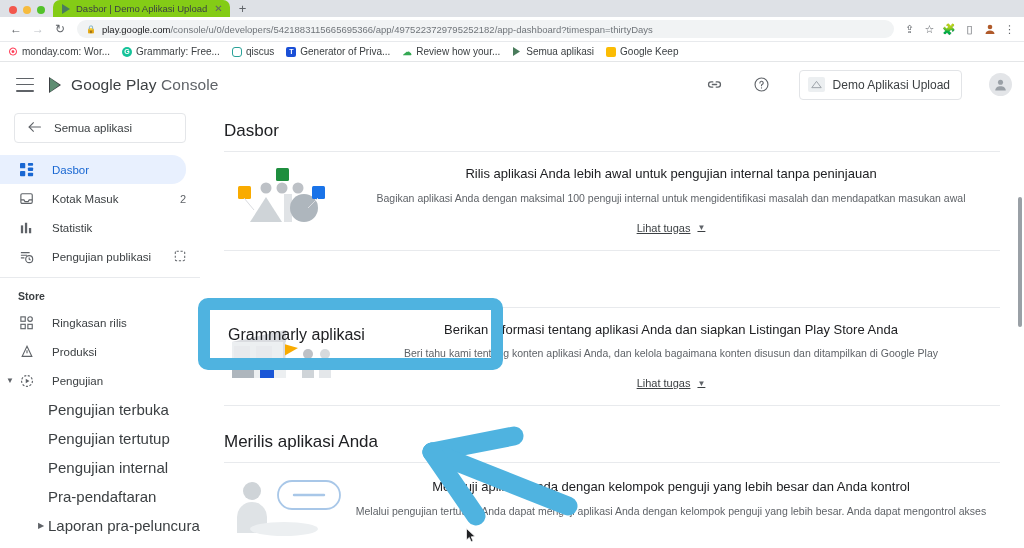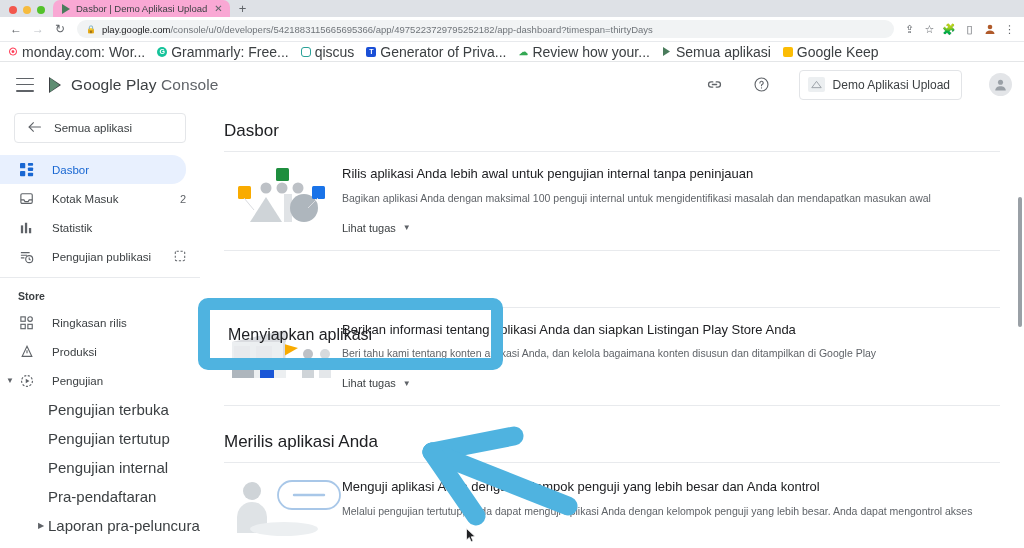--- a/index.html
+++ b/index.html
@@ -17,21 +17,21 @@
     height: 17px; background: #dee1e6;
     display: flex; align-items: flex-end; position: relative;
   }
   .win-dots { display: flex; gap: 6px; padding: 0 8px 3px 9px; align-items: center; }
   .dot { width: 8px; height: 8px; border-radius: 50%; }
   .dot.r { background: #f3574c; }
   .dot.y { background: #f6bb3e; }
   .dot.g { background: #53c22b; }
 
   .tab {
-    height: 17px; background: #f9a8d4;
+    height: 17px; background: #84cc16;
     border-radius: 7px 7px 0 0;
     display: flex; align-items: center; gap: 5px;
     padding: 0 7px 0 8px; max-width: 230px;
     position: relative;
   }
   .tab-fav {
     width: 10px; height: 10px; flex: 0 0 10px;
     display:flex; align-items:center; justify-content:center;
   }
   .tab-title {
@@ -72,21 +72,21 @@
   .bookmarks {
     height: 20px; background: #fff; display: flex; align-items: center;
     gap: 12px; padding: 0 8px; border-bottom: 1px solid #e4e6e8;
   }
   .bm { display: flex; align-items: center; gap: 4px; white-space: nowrap; }
   .bm-ic {
     width: 10px; height: 10px; border-radius: 2px; flex: 0 0 10px;
     display:flex; align-items:center; justify-content:center;
     font-size: 7px; color:#fff; font-weight: bold;
   }
-  .bm-label { font-size: 14px; color: #3c4043; }
+  .bm-label { font-size: 10px; color: #3c4043; }
 
   
   .app { position: relative; height: 486px; background: #a16207; display: flex; }
 
   .topbar {
     position: absolute; top: 0; left: 0; right: 0; height: 45px;
     background: #fff; display: flex; align-items: center; z-index: 5;
   }
   .hamburger {
     width: 18px; height: 14px; margin: 0 14px 0 16px;
@@ -161,28 +161,28 @@
 
   
   .main {
     flex: 1 1 auto; padding-top: 45px; position: relative;
     overflow: hidden; background: #fff;
   }
   .main-inner { padding: 0 24px 0 24px; }
   .page-title { font-size: 17px; color: #202124; padding: 14px 0 10px 0; }
   .hr { height: 1px; background: #e8eaed; }
 
-  .card { display: flex; padding: 12px 0 14px 0; }
+  .card { display: flex; padding: 12px 0 14px 0; text-align: center; }
   .card-illus { width: 118px; flex: 0 0 118px; height: 62px; position: relative; }
   .card-body { flex: 1 1 auto; min-width: 0; padding-top: 2px; }
   .card-title { font-size: 13px; color: #202124; line-height: 1.3; }
   .card-desc { font-size: 10.5px; color: #5f6368; padding-top: 8px; line-height: 1.4; }
   .card-cta {
     display: inline-flex; align-items: center; gap: 7px; margin-top: 16px;
-    font-size: 11px; color: #3c4043;
+    font-size: 11px; color: #3c4043; text-decoration: underline;
   }
   .chev { font-size: 8px; color: #5f6368; }
 
   .section-h2 { font-size: 17px; color: #202124; padding: 26px 0 10px 0; }
 
   
   .annot-box {
     position: absolute; left: 198px; top: 236px; width: 305px; height: 72px;
     border: 12px solid #4FB3E0; border-radius: 10px; background: transparent;
     z-index: 9; pointer-events: none;
@@ -539,21 +539,21 @@
             <div class="card-title">Menguji aplikasi Anda dengan kelompok penguji yang lebih besar dan Anda kontrol</div>
             <div class="card-desc">Melalui pengujian tertutup, Anda dapat menguji aplikasi Anda dengan kelompok penguji yang lebih besar. Anda dapat mengontrol akses</div>
           </div>
         </div>
       </div>
 
       <div class="scrollbar"></div>
     </div>
 
     <div class="annot-box"></div>
-    <div class="annot-label">Menyiapkan aplikasi</div>
+    <div class="annot-label">Grammarly aplikasi</div>
 
     <div class="annot-arrow">
       <svg width="170" height="105" viewBox="0 0 170 105">
         <g stroke="#4FB3E0" stroke-width="19" stroke-linecap="round" fill="none">
           <path d="M14 28 L96 12"></path>
           <path d="M14 28 L150 82"></path>
           <path d="M14 28 L58 92"></path>
         </g>
       </svg>
     </div>

